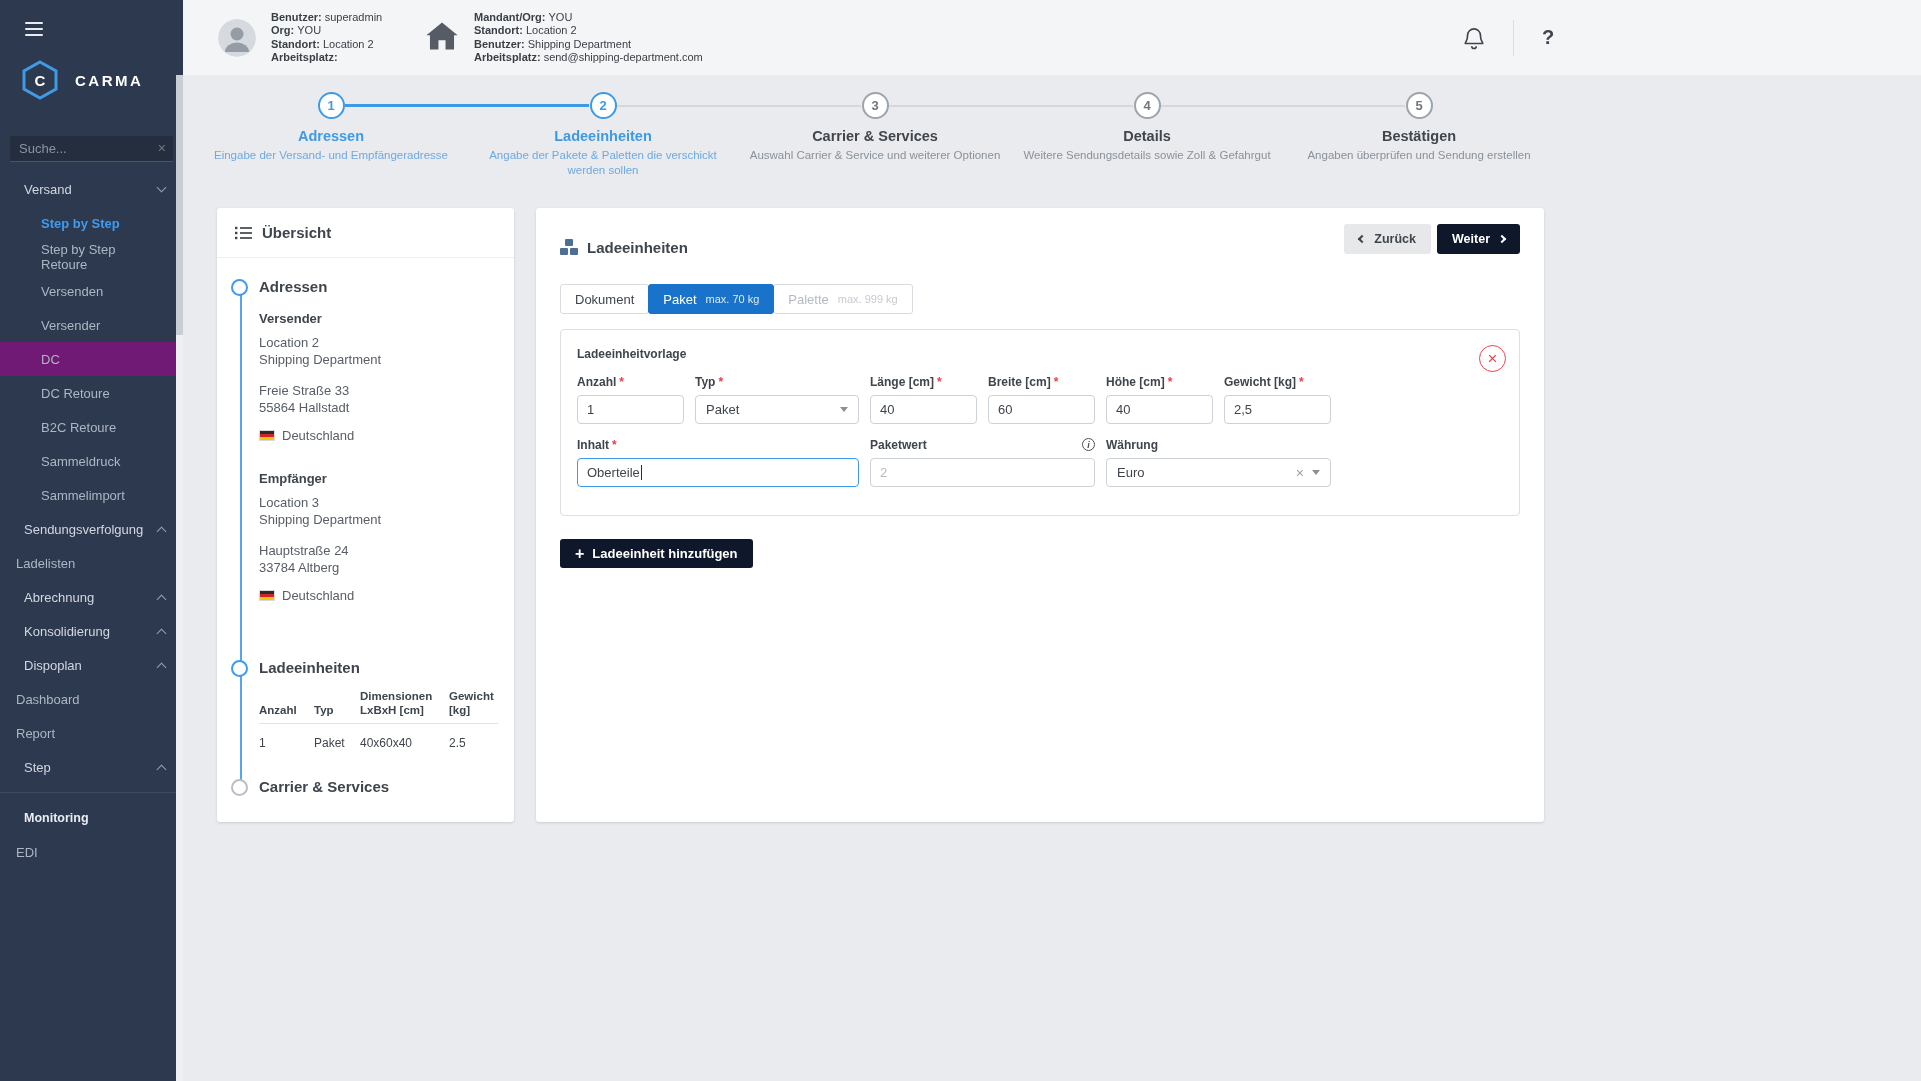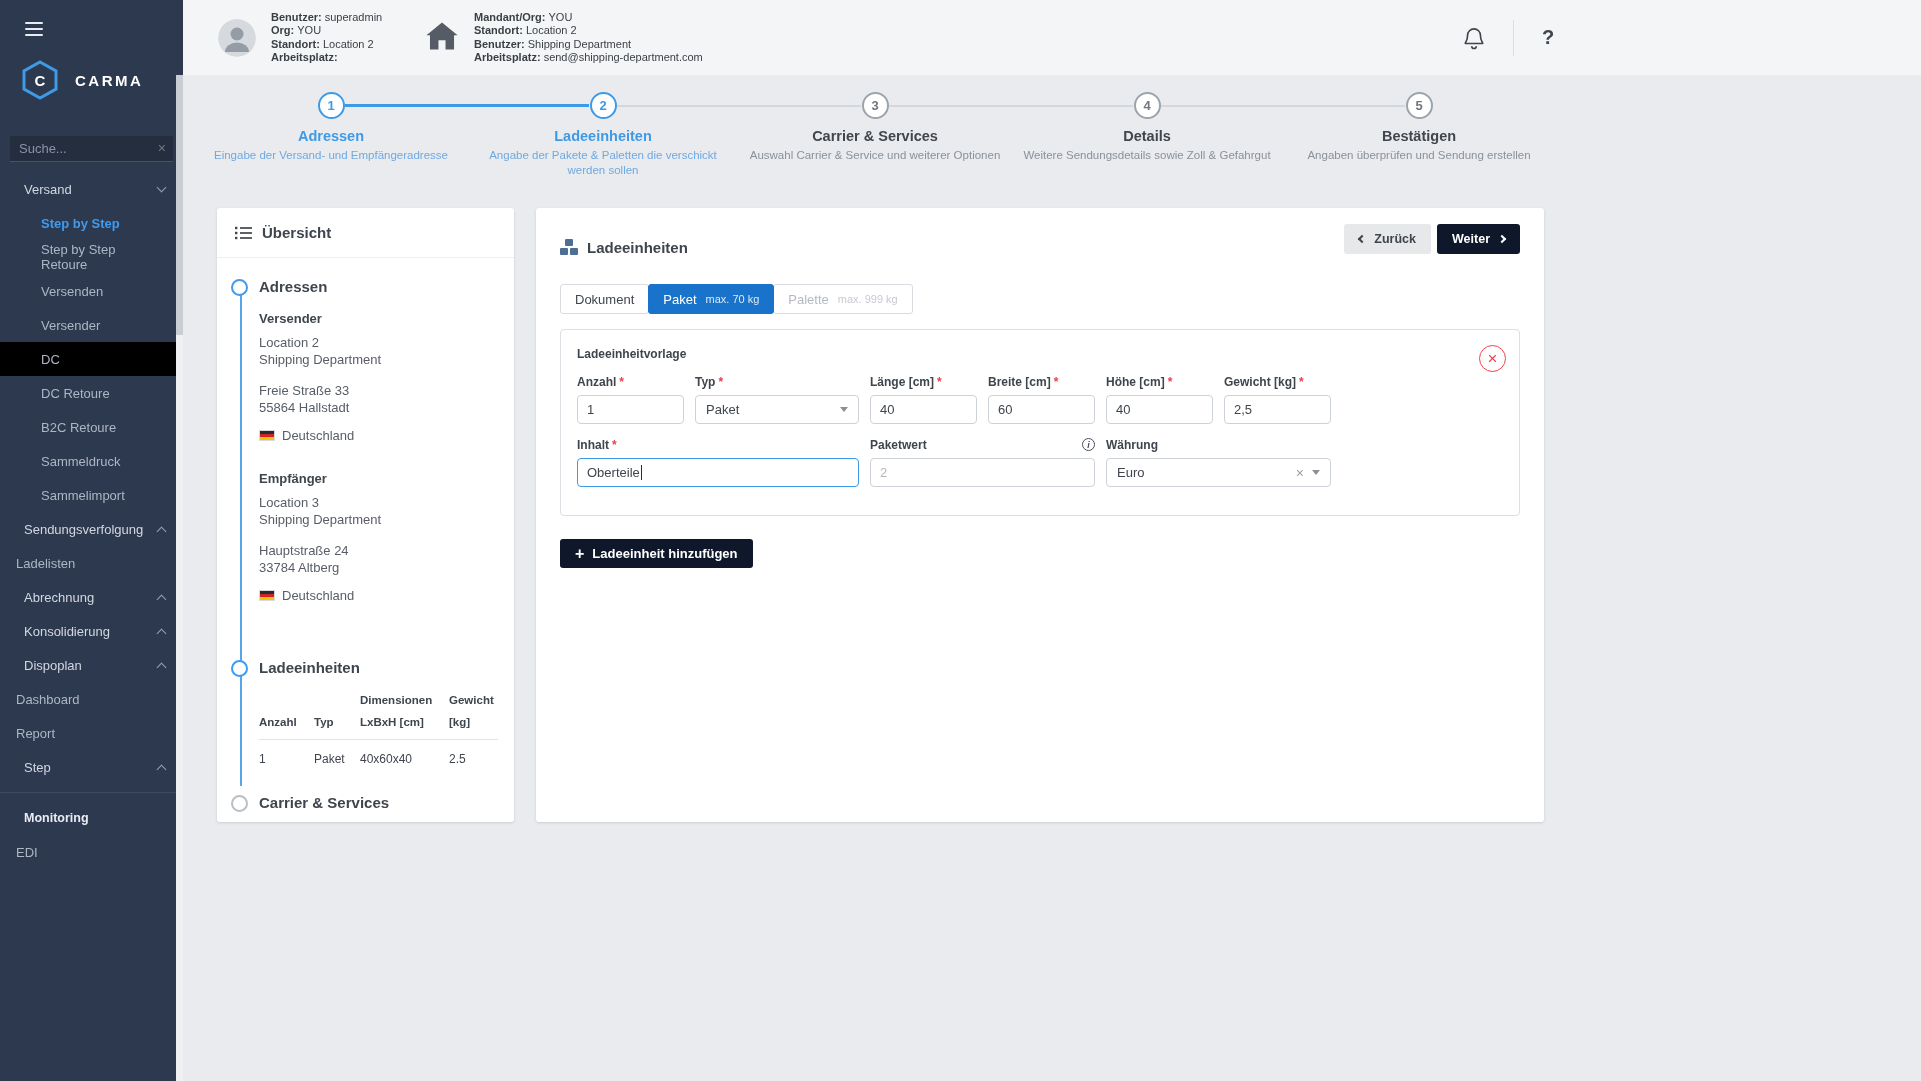--- a/index.html
+++ b/index.html
@@ -15,21 +15,21 @@
   .search-wrap{margin:36px 10px 0;position:relative;}
   .search-input{width:100%;height:26px;background:rgba(0,0,0,0.18);border:none;border-bottom:1px solid #46536d;color:#b9c2d2;font-size:13px;padding:0 24px 0 9px;outline:none;font-family:inherit;}
   .search-input::placeholder{color:#8a94a6;}
   .search-clear{position:absolute;right:7px;top:4px;color:#6e7889;font-size:14px;cursor:pointer;}
   .nav{margin-top:10px;}
   .nav-row{height:34px;display:flex;align-items:center;font-size:13px;color:#adb6c4;cursor:pointer;padding-right:18px;}
   .nav-group{padding-left:24px;color:#d2d8e1;}
   .nav-item{padding-left:16px;}
   .nav-sub{padding-left:41px;}
   .nav-active{color:#3f9bf0;font-weight:bold;}
-  .nav-selected{background:#000000;}
+  .nav-selected{background:#701a75;}
   .nav-section{padding-left:24px;font-weight:bold;color:#e9edf3;font-size:12.5px;cursor:default;text-align:right;}
   .nav-divider{height:1px;background:#3d4a63;margin:8px 0;}
   .nav-chev{margin-left:auto;width:7px;height:7px;border-right:1.6px solid #97a1b1;border-bottom:1.6px solid #97a1b1;flex:none;}
   .chev-down{transform:rotate(45deg);margin-top:-3px;}
   .chev-up{transform:rotate(-135deg);margin-top:4px;}
   .side-scroll{position:absolute;left:176px;top:75px;bottom:0;width:7px;background:#eef0f2;z-index:6;}
   .side-scroll-thumb{width:7px;height:260px;background:#c9ced5;}
 
   
   .header{position:absolute;left:183px;top:0;right:0;height:75px;background:#f4f5f6;display:flex;align-items:center;padding-left:35px;}
@@ -75,21 +75,21 @@
   .tl-dot{position:absolute;left:14px;top:1px;width:17px;height:17px;border-radius:50%;background:#fff;border:2.5px solid #3f9bf0;z-index:2;}
   .tl-dot.gray{border-color:#b8bfc7;}
   .tl-title{font-size:15px;font-weight:bold;color:#3f454d;line-height:18px;}
   .addr-heading{font-size:13px;font-weight:bold;color:#3f454d;margin:15px 0 8px;}
   .addr-heading.second{margin-top:28px;}
   .addr-line{font-size:13px;color:#585e66;line-height:17px;}
   .addr-group{margin-top:14px;}
   .addr-country{margin-top:12px;display:flex;align-items:center;gap:7px;font-size:13px;color:#585e66;}
   .flag-de{width:16px;height:11px;display:inline-block;border:1px solid #d7dade;background:linear-gradient(to bottom,#2b2b2b 0 33%,#d0232a 33% 66%,#f2c500 66% 100%);flex:none;}
   .ov-table{margin-top:12px;border-collapse:collapse;font-size:11.5px;table-layout:fixed;}
-  .ov-table th{font-weight:bold;color:#3f454d;text-align:left;vertical-align:bottom;padding:0 4px 6px 0;border-bottom:1px solid #dfe2e6;line-height:22px;}
+  .ov-table th{font-weight:bold;color:#3f454d;text-align:left;vertical-align:bottom;padding:0 4px 6px 0;border-bottom:1px solid #dfe2e6;line-height:14px;}
   .ov-table td{padding:12px 4px 0 0;font-size:12px;color:#3f454d;}
 
   
   .card-head{height:62px;padding:16px 24px 0;position:relative;display:flex;align-items:center;gap:9px;}
   .card-title{font-size:15px;font-weight:bold;color:#3f454d;}
   .head-btns{position:absolute;right:24px;top:16px;display:flex;gap:6px;}
   .btn{height:30px;border:none;border-radius:3px;font-size:12.5px;font-weight:bold;display:inline-flex;align-items:center;gap:9px;padding:0 15px;font-family:inherit;cursor:pointer;}
   .btn-light{background:#e7e8ea;color:#3f454d;}
   .btn-primary{background:#0f172a;color:#fff;}
   .bchev{display:inline-block;width:6px;height:6px;border-left:2px solid currentColor;border-bottom:2px solid currentColor;}

